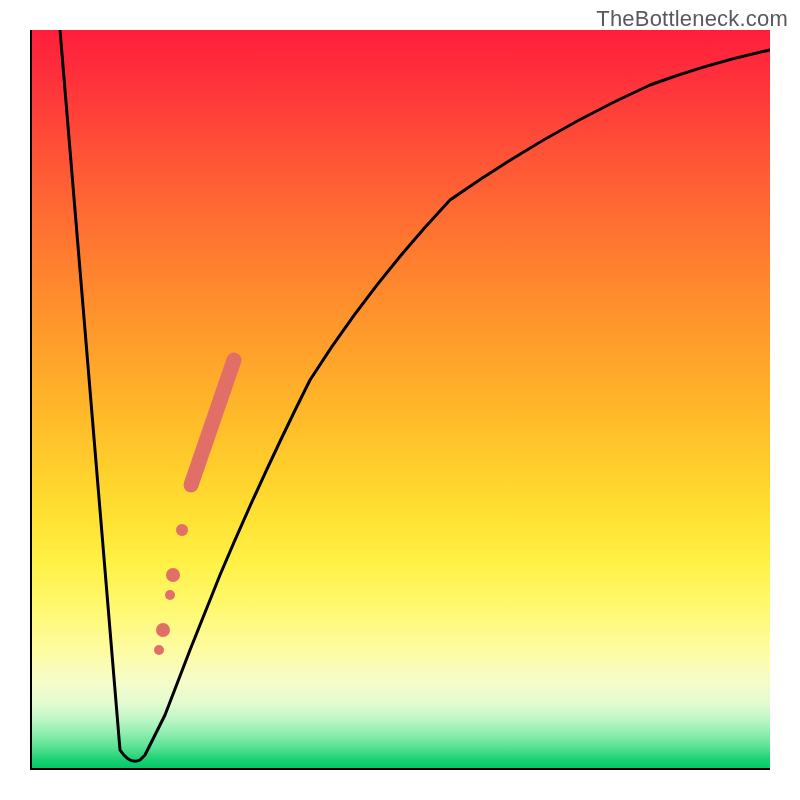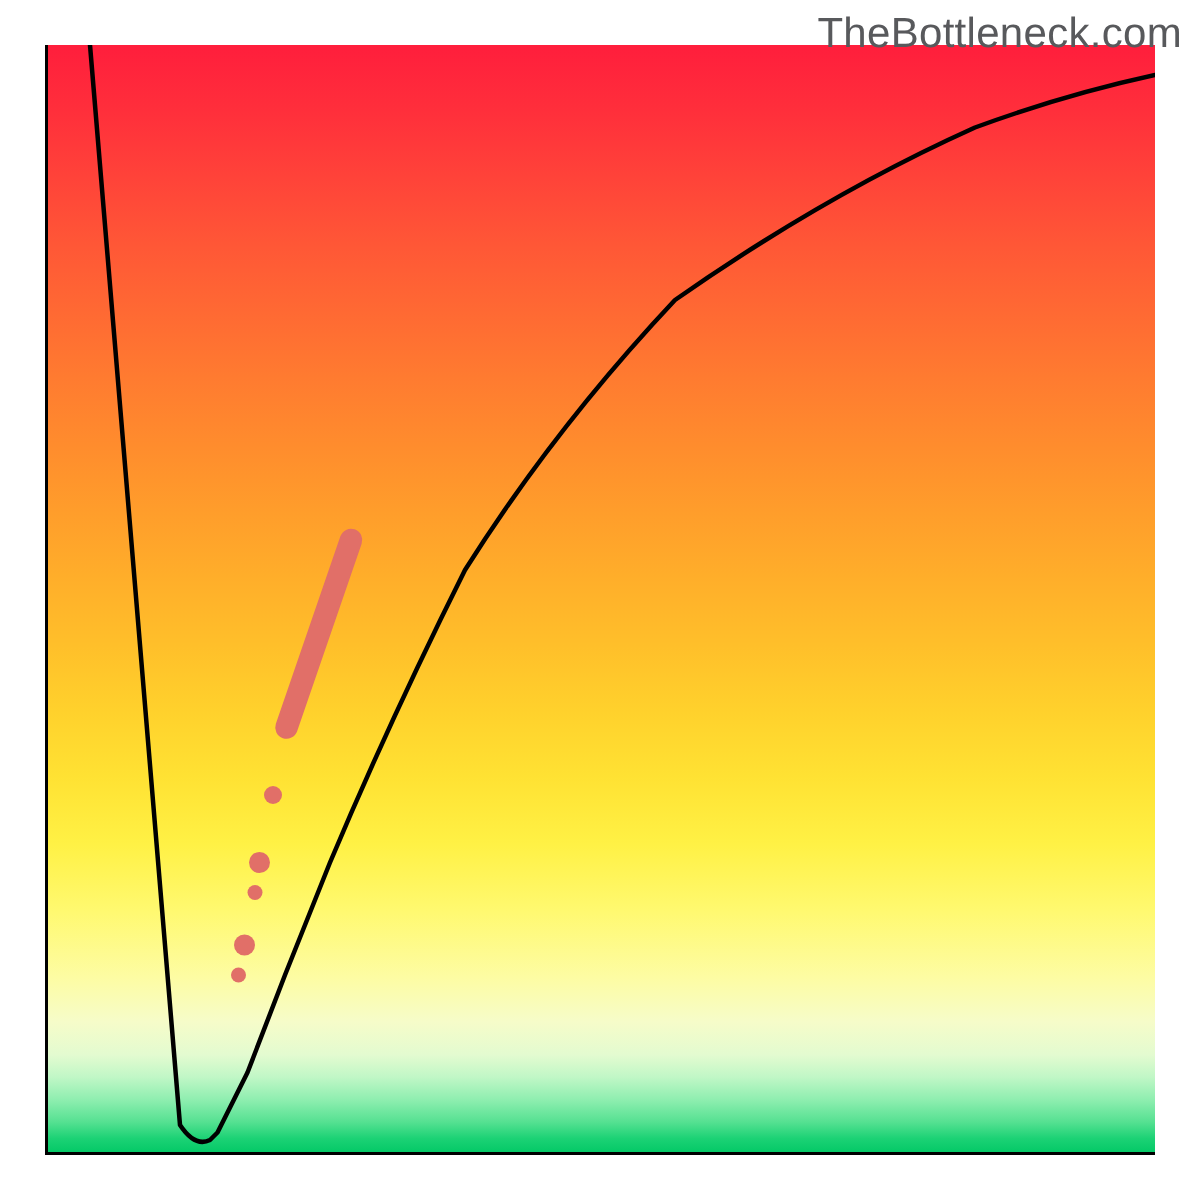--- a/index.html
+++ b/index.html
@@ -25,21 +25,21 @@
 #f6fcc9 88%,
 #e3fbd0 91%,
 #c0f7c6 93%,
 #8feeb0 95%,
 #56e192 97%,
 #1cd275 98.5%,
 #00c764 100%)}
 .axis-line{position:absolute;background:#000}
 .axis-left{left:30px;top:30px;width:2px;height:740px}
 .axis-bottom{left:30px;top:768px;width:740px;height:2px}
-.watermark{position:absolute;right:12px;top:6px;color:#58595c;font-size:28px;font-weight:400;letter-spacing:.2px}
+.watermark{position:absolute;right:12px;top:6px;color:#58595c;font-size:22px;font-weight:400;letter-spacing:.2px}
 svg.curve{position:absolute;left:0;top:0;width:740px;height:740px}
 </style>
 </head>
 <body>
 
 <div class="frame">
 
   <div class="plot-area">
     <div class="gradient"></div>
 

